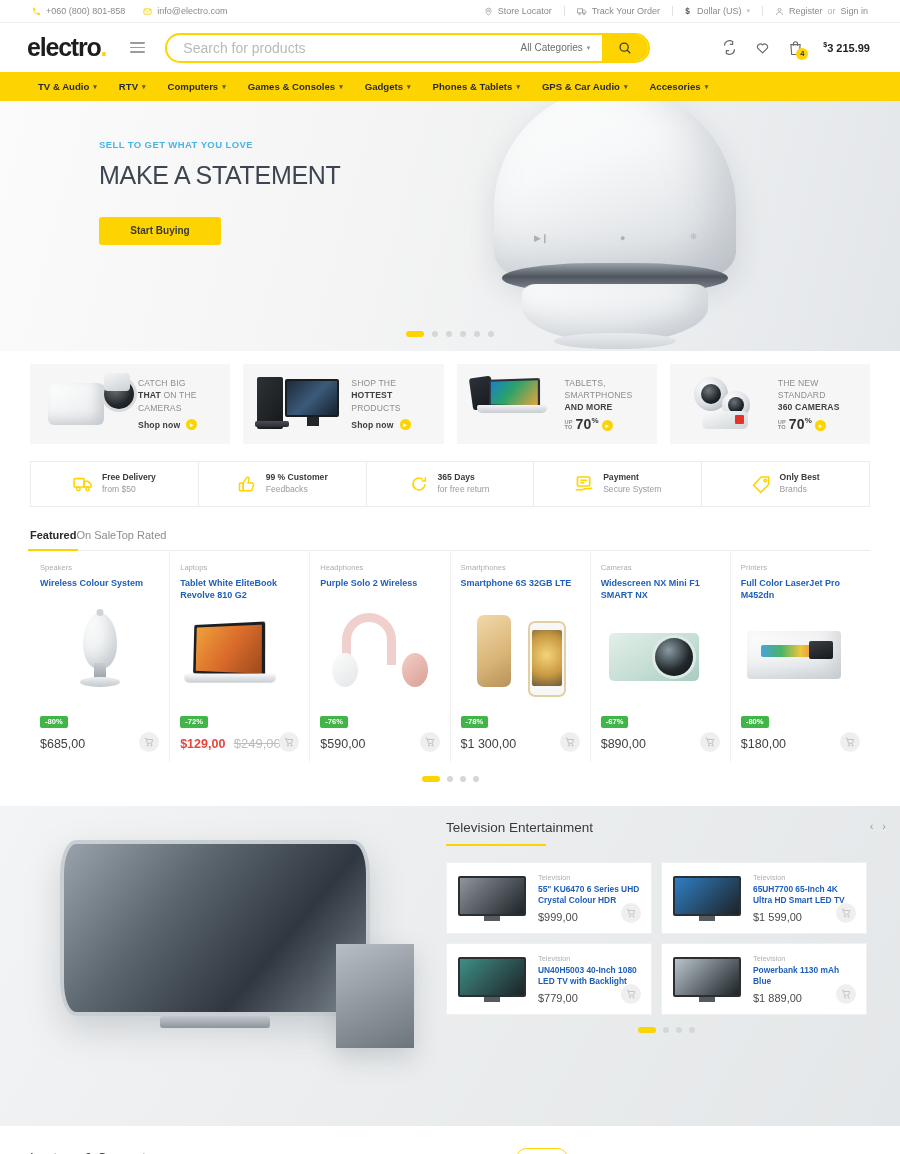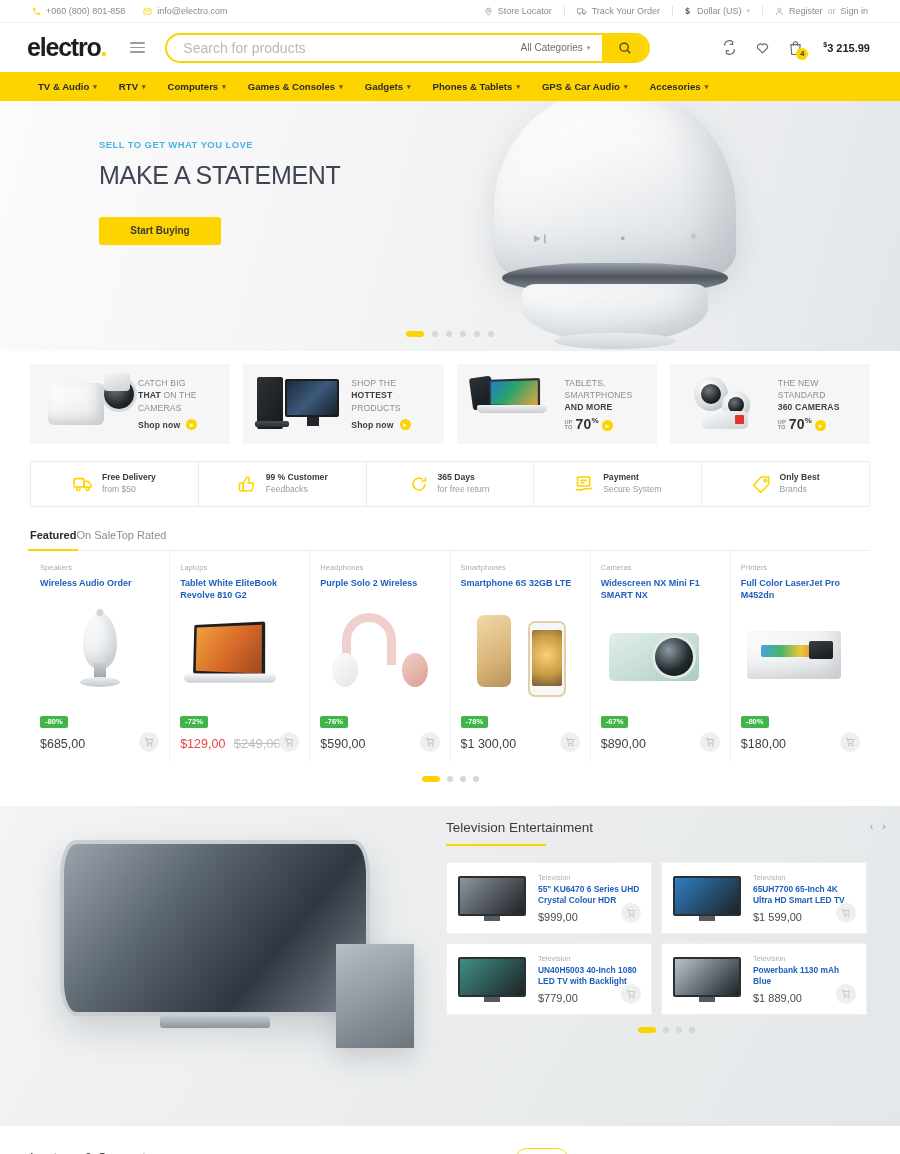--- a/index.html
+++ b/index.html
@@ -220,21 +220,21 @@
   .pname {
     font-size: 9px; font-weight: bold; color: #1e5fbb; line-height: 1.35;
     min-height: 24px;
   }
   .pimg { height: 95px; position: relative; margin: 8px 0 6px 0; }
   .pbadge {
     display: inline-block; background: #42b549; color: #fff; font-size: 7.6px;
     font-weight: bold; padding: 1.5px 5px; border-radius: 2px; margin-bottom: 6px;
   }
   .pprice { font-size: 12.5px; color: #3f3f3f; }
-  .pprice.sale { color: #e8453c; }
+  .pprice.sale { color: #e8453c; font-weight: bold; }
   .pold { font-size: 13px; color: #bdbdbd; text-decoration: line-through; margin-left: 4px; }
   .pcart {
     position: absolute; right: 10px; bottom: 10px; width: 20px; height: 20px;
     border-radius: 50%; background: #efefef; display: flex;
     align-items: center; justify-content: center;
   }
   .pdots { display: flex; justify-content: center; align-items: center; gap: 7px; margin-top: 14px; }
 
   
   .ill { position: absolute; left: 50%; transform: translateX(-50%); }
@@ -675,21 +675,21 @@
    </div>
         <div class="ptab">
      <span>Top Rated</span>
    </div>
       </div>
   </div>
 
   <div class="pgrid" id="pgrid">
       <div class="pcard">
      <div class="pcat">Speakers</div>
-     <div class="pname">Wireless Audio Order</div>
+     <div class="pname">Wireless Colour System</div>
      <div class="pimg">
           <div class="ill spk2">
             <span class="spk2-n"></span>
           </div>
             <div class="ill spk2-st"></div>
             <div class="ill spk2-b"></div>
         </div>
      <div class="pbadge">-80%</div>
      <div>
        <span class="pprice">$685,00</span>

